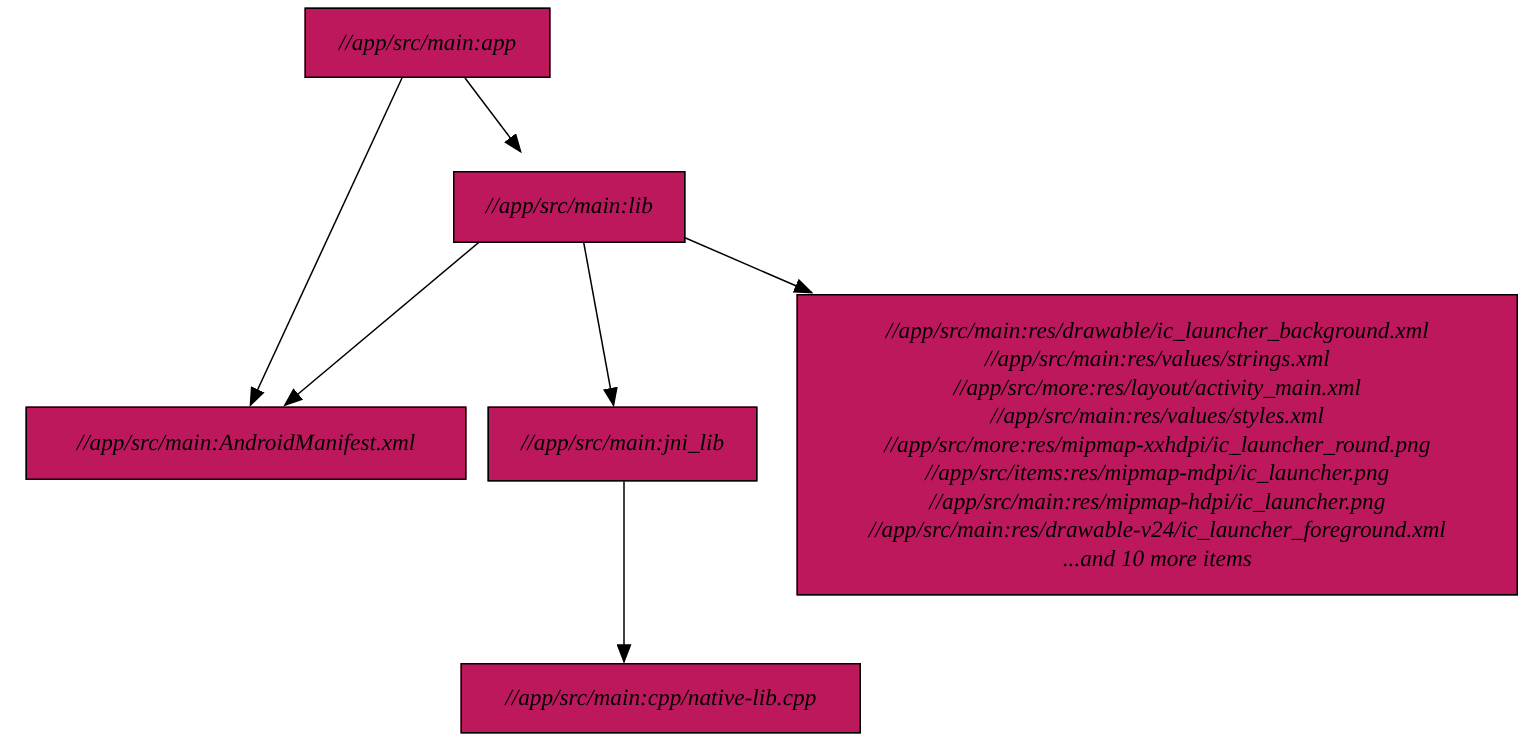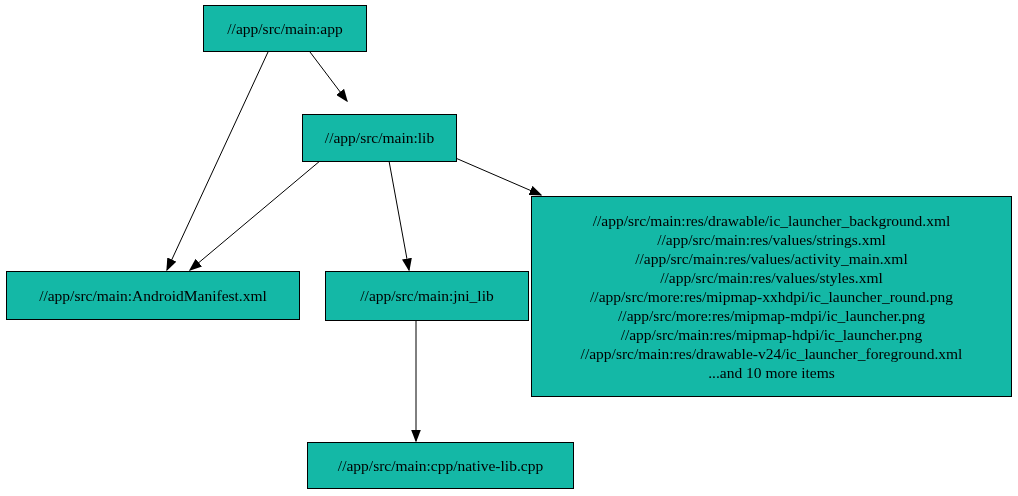--- a/index.html
+++ b/index.html
@@ -23,33 +23,34 @@
     width: 1018px;
     height: 496px;
   }
   .edges line {
     stroke: #000000;
     stroke-width: 1;
   }
   .node {
     position: absolute;
     border: 1px solid #000000;
-    background: #14b8a6;
+    background: #be185d;
     display: flex;
     align-items: center;
     justify-content: center;
     font-size: 15.5px;
     white-space: nowrap;
     box-sizing: border-box;
     text-align: center;
+    font-style: italic;
   }
   .node-app      { left: 203px; top: 5px;   width: 164px; height: 47px; }
   .node-lib      { left: 302px; top: 102px; width: 155px; height: 48px; margin-top: 12px; }
-  .node-manifest { left: 6px;   top: 271px; width: 294px; height: 49px; }
-  .node-jni      { left: 325px; top: 271px; width: 204px; height: 50px; }
+  .node-manifest { left: 17px;   top: 271px; width: 294px; height: 49px; }
+  .node-jni      { left: 325px; top: 271px; width: 180px; height: 50px; }
   .node-res      { left: 531px; top: 196px; width: 481px; height: 201px;
                    flex-direction: column; line-height: 19px; }
   .node-native   { left: 282px; top: 442px; width: 267px; height: 47px; margin-left: 25px; }
 </style>
 </head>
 <body>
 
 <div class="canvas">
 
   <svg class="edges" viewBox="0 0 1018 496" xmlns="http://www.w3.org/2000/svg">
@@ -70,24 +71,24 @@
 
   <div class="node node-lib">//app/src/main:lib</div>
 
   <div class="node node-manifest">//app/src/main:AndroidManifest.xml</div>
 
   <div class="node node-jni">//app/src/main:jni_lib</div>
 
   <div class="node node-res">
     <div>//app/src/main:res/drawable/ic_launcher_background.xml</div>
     <div>//app/src/main:res/values/strings.xml</div>
-    <div>//app/src/main:res/values/activity_main.xml</div>
+    <div>//app/src/more:res/layout/activity_main.xml</div>
     <div>//app/src/main:res/values/styles.xml</div>
     <div>//app/src/more:res/mipmap-xxhdpi/ic_launcher_round.png</div>
-    <div>//app/src/more:res/mipmap-mdpi/ic_launcher.png</div>
+    <div>//app/src/items:res/mipmap-mdpi/ic_launcher.png</div>
     <div>//app/src/main:res/mipmap-hdpi/ic_launcher.png</div>
     <div>//app/src/main:res/drawable-v24/ic_launcher_foreground.xml</div>
     <div>...and 10 more items</div>
   </div>
 
   <div class="node node-native">//app/src/main:cpp/native-lib.cpp</div>
 
 </div>
 
 </body></html>

